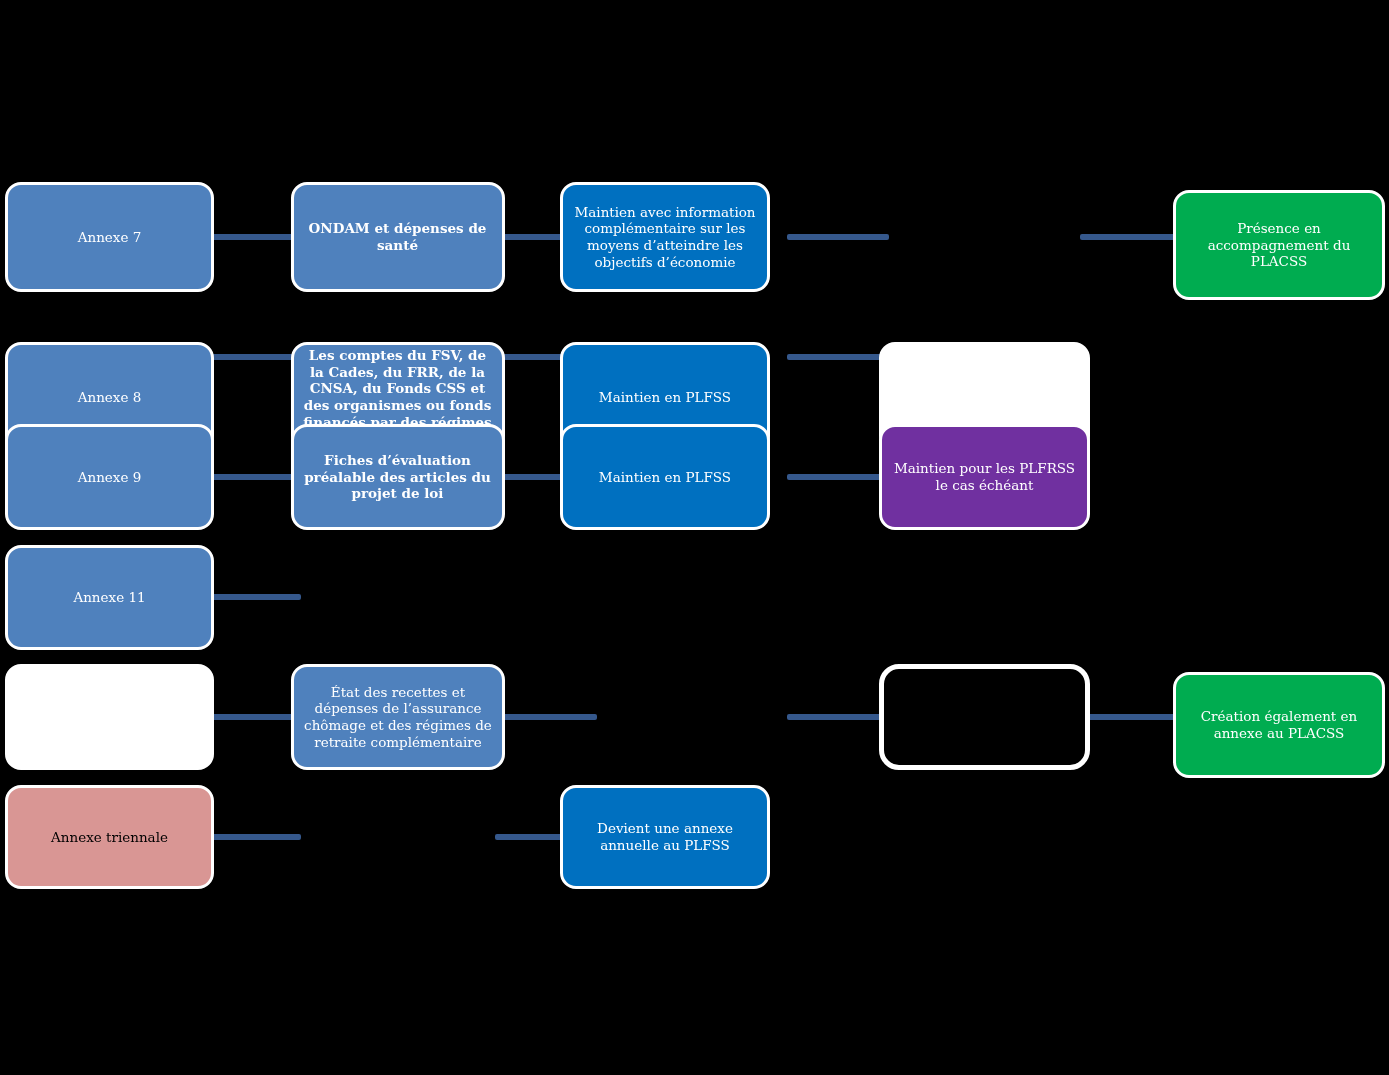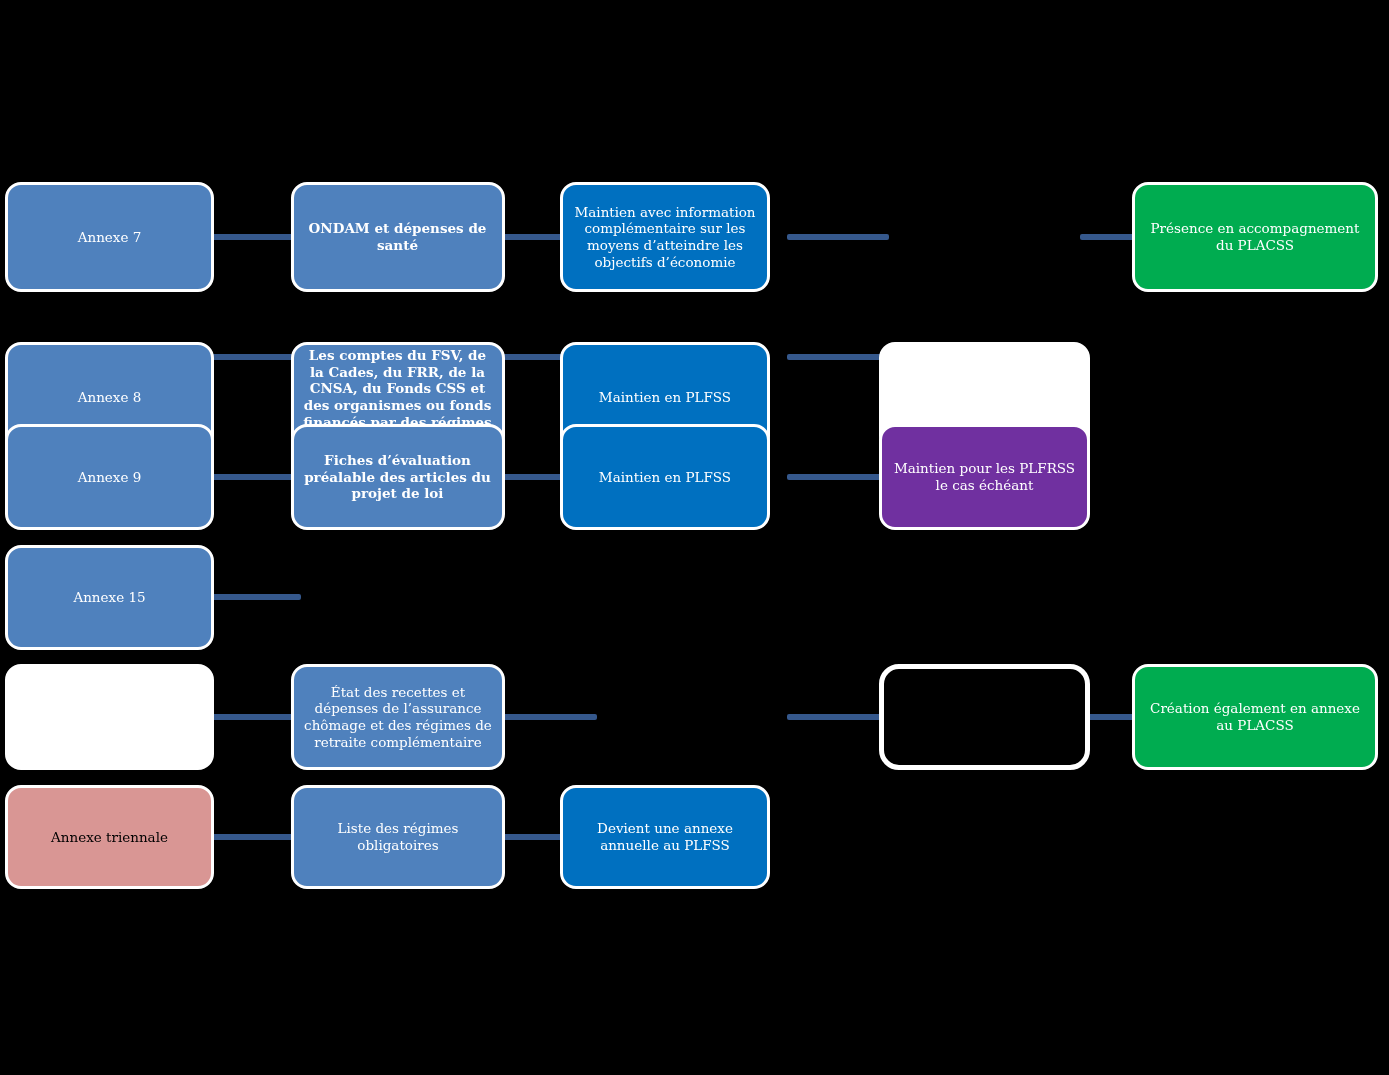--- a/index.html
+++ b/index.html
@@ -39,21 +39,21 @@
   .v-green  { background: #00AC50; }
   .v-pink   { background: #D99694; color: #000000; }
   .v-white  { background: #ffffff; }
   .v-black  { background: #000000; border-width: 5px; border-radius: 20px; }
 
   
   .c1 { left: 5px;    width: 209px; }
   .c2 { left: 291px;  width: 214px; }
   .c3 { left: 560px;  width: 210px; }
   .c4 { left: 879px;  width: 211px; }
-  .c5 { left: 1132px; width: 246px; }
+  .c5 { left: 1173px; width: 212px; margin-top: 8px; }
 
   
   .r1 { top: 182px; height: 110px; }
   .r2 { top: 302px; height: 110px; margin-top: 40px; }
   .r3 { top: 424px; height: 106px; }
   .r4 { top: 545px; height: 105px; }
   .r5 { top: 664px; height: 106px; }
   .r6 { top: 785px; height: 104px; }
 
   
@@ -98,31 +98,30 @@
   <div class="conn cy2 g34"></div>
 
   <div class="box v-light c1 r3">Annexe 9</div>
   <div class="box v-light c2 r3 bold">Fiches d’évaluation préalable des articles du projet de loi</div>
   <div class="box v-dark  c3 r3">Maintien en PLFSS</div>
   <div class="box v-purple c4 r3">Maintien pour les PLFRSS le cas échéant</div>
   <div class="conn cy3 g12"></div>
   <div class="conn cy3 g23"></div>
   <div class="conn cy3 g34"></div>
 
-  <div class="box v-light c1 r4">Annexe 15</div>
+  <div class="box v-light c1 r4">Annexe 11</div>
   <div class="conn cy4 g12"></div>
 
   <div class="box v-white c1 r5"></div>
   <div class="box v-light c2 r5">État des recettes et dépenses de l’assurance chômage et des régimes de retraite complémentaire</div>
   <div class="box v-black c4 r5"></div>
   <div class="box v-green c5 r5">Création également en annexe au PLACSS</div>
   <div class="conn cy5 g12"></div>
   <div class="conn cy5 g23"></div>
   <div class="conn cy5 g34"></div>
   <div class="conn cy5 g45"></div>
 
   <div class="box v-pink c1 r6">Annexe triennale</div>
-  <div class="box v-light c2 r6">Liste des régimes obligatoires</div>
   <div class="box v-dark  c3 r6">Devient une annexe annuelle au PLFSS</div>
   <div class="conn cy6 g12"></div>
   <div class="conn cy6 g23"></div>
 
 </div>
 
 </body></html>

